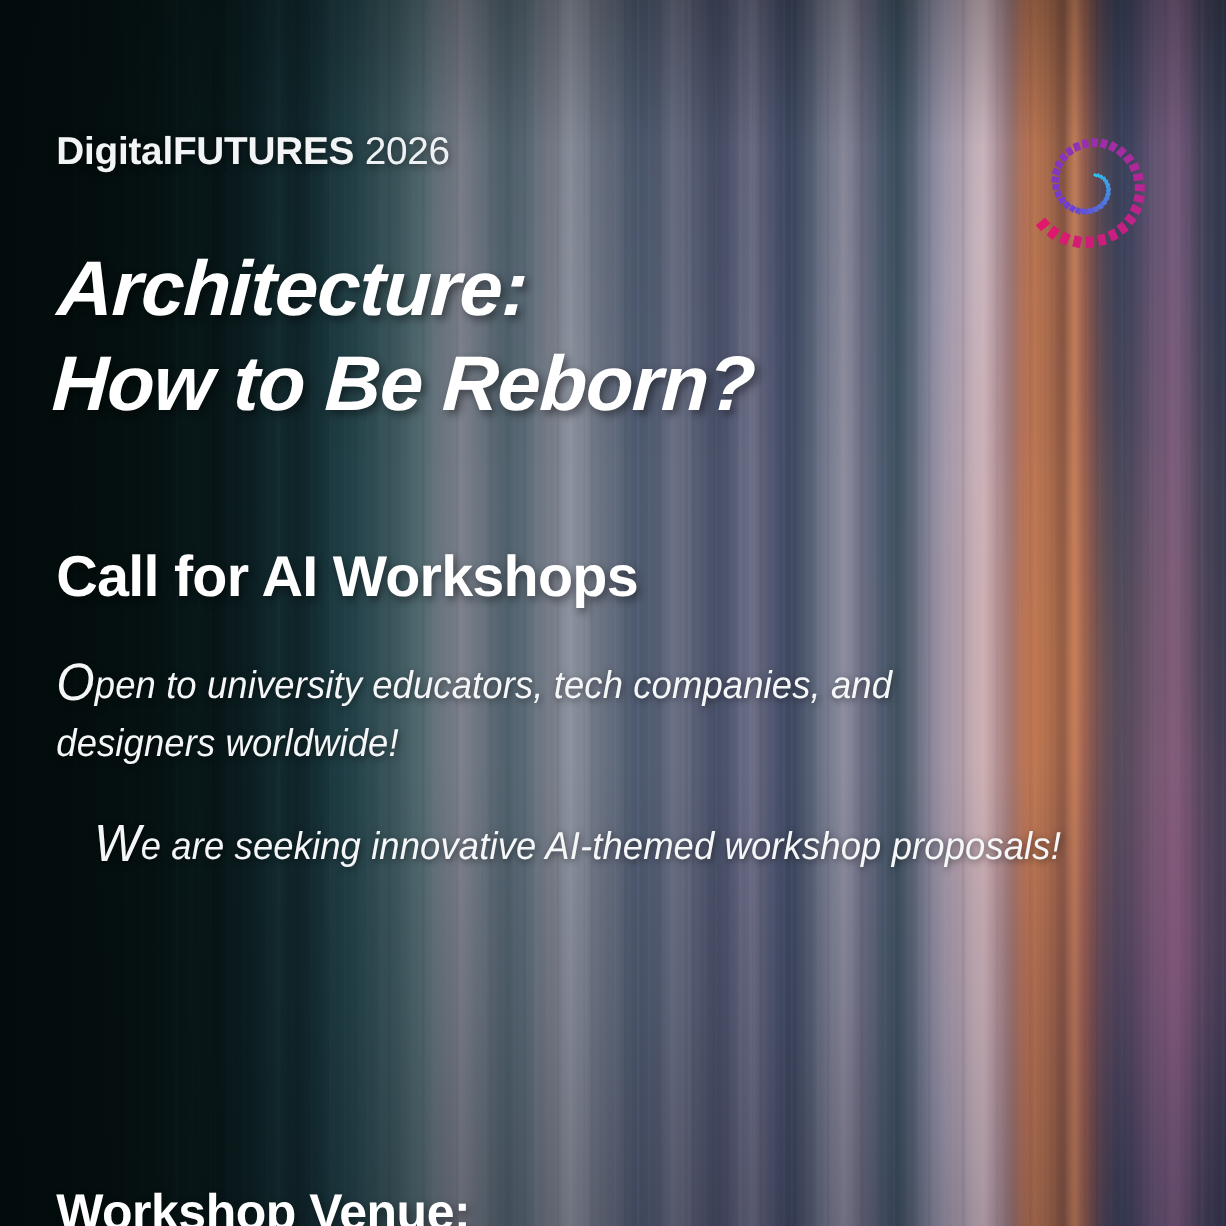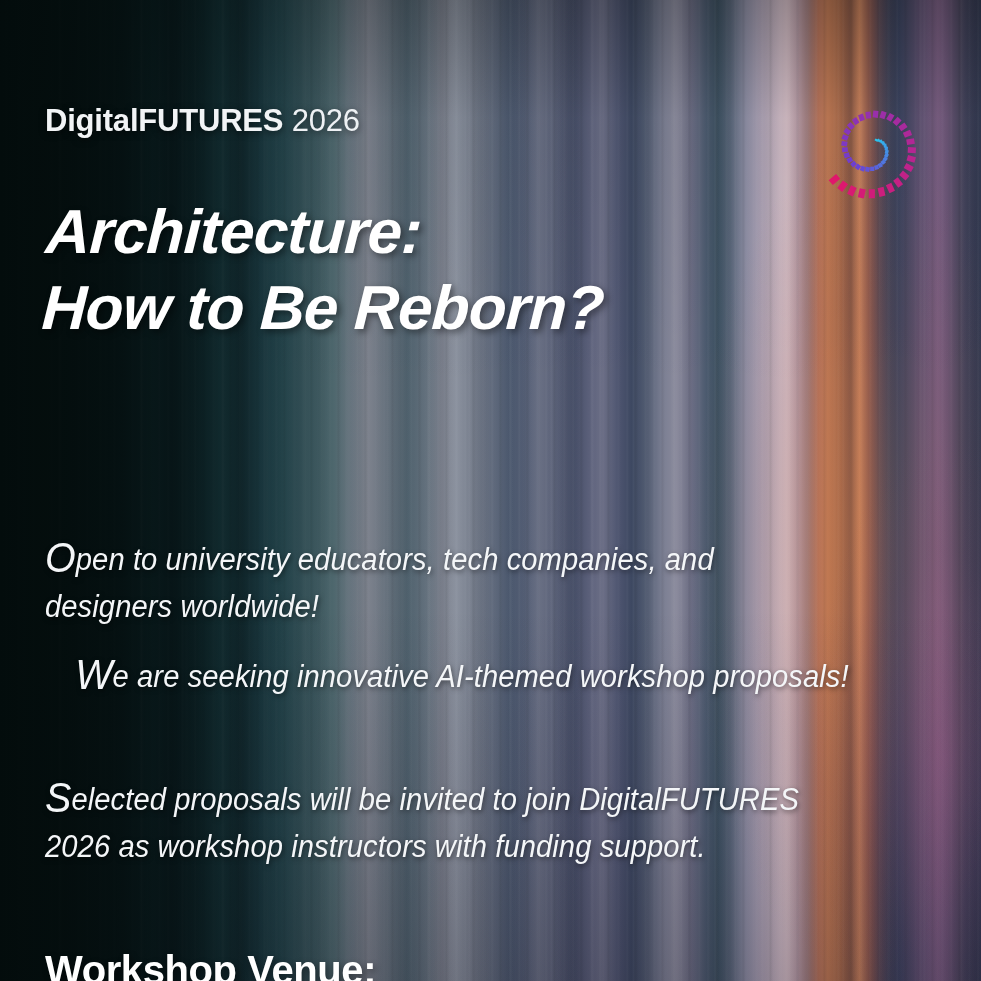--- a/index.html
+++ b/index.html
@@ -318,29 +318,27 @@
 
     <div class="eyebrow">
       <span class="b">DigitalFUTURES</span><span class="l">&nbsp;</span><span class="l">2026</span>
     </div>
 
     <div class="headline">
       <span class="l1">Architecture:</span>
       <span class="l2">How  to Be Reborn?</span>
     </div>
 
-
-    <div class="body-block" style="top:536px;">
+    <div class="section-title">Call for AI Workshops</div>
+
+    <div class="body-block" style="top:524px;">
       <p class="para"><span class="cap">O</span><span>pen to university educators, tech companies, and designers worldwide!</span></p>
     </div>
 
     <div class="body-block" style="top:653px;text-align:right;">
       <p class="para"><span class="cap">W</span><span>e are seeking innovative AI-themed workshop proposals!</span></p>
     </div>
 
-    <div class="body-block" style="top:776px;">
-      <p class="para"><span class="cap">S</span><span>elected proposals will be invited to join DigitalFUTURES 2026 as workshop instructors with funding support.</span></p>
-    </div>
 
     <div class="venue-title">Workshop Venue:</div>
 
   </div>
 </div>
 
 </body></html>

